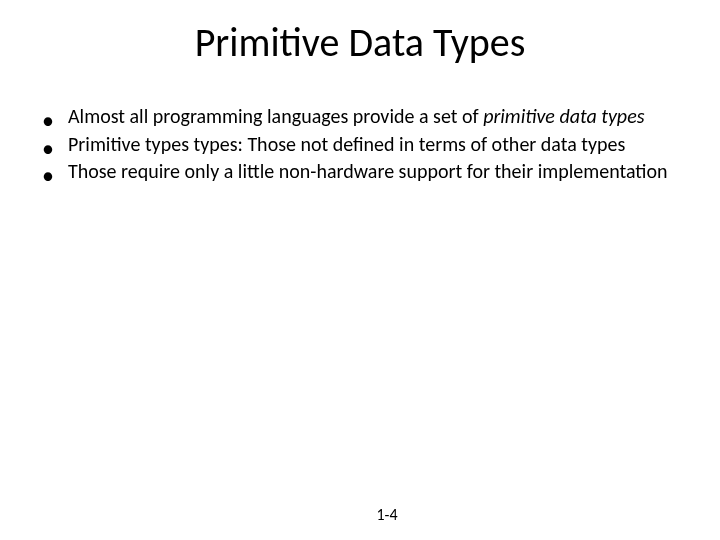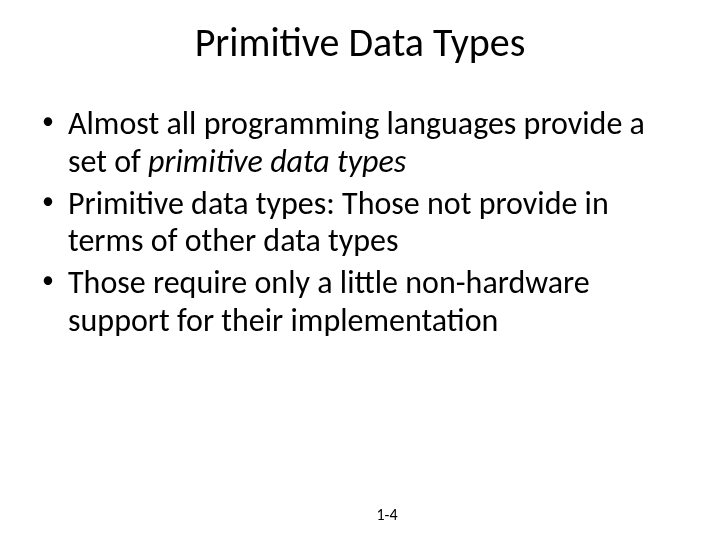--- a/index.html
+++ b/index.html
@@ -21,21 +21,21 @@
   }
   .title {
     text-align: center;
     font-size: 40px;
     font-weight: 400;
     padding-top: 18px;
     letter-spacing: 0px;
   }
   .body {
     padding: 38px 38px 0 38px;
-    font-size: 32px;
+    font-size: 20px;
     line-height: 1.18;
   }
   ul.bullets {
     list-style: none;
     margin: 0;
     padding: 0;
   }
   ul.bullets > li {
     position: relative;
     padding-left: 30px;
@@ -68,21 +68,21 @@
 
 <div class="slide">
   <div class="title">Primitive Data Types</div>
 
   <div class="body">
     <ul class="bullets">
       <li>
         <span>Almost all programming languages provide a set of </span><span class="italic">primitive data types</span><span></span>
       </li>
       <li>
-        <span>Primitive data types: Those not provide in terms of other data types</span><span class="italic"></span><span></span>
+        <span>Primitive types types: Those not defined in terms of other data types</span><span class="italic"></span><span></span>
       </li>
       <li>
         <span>Those require only a little non-hardware support for their implementation</span><span class="italic"></span><span></span>
       </li>
     </ul>
   </div>
 
   <div class="footer">1-4</div>
 </div>
 

